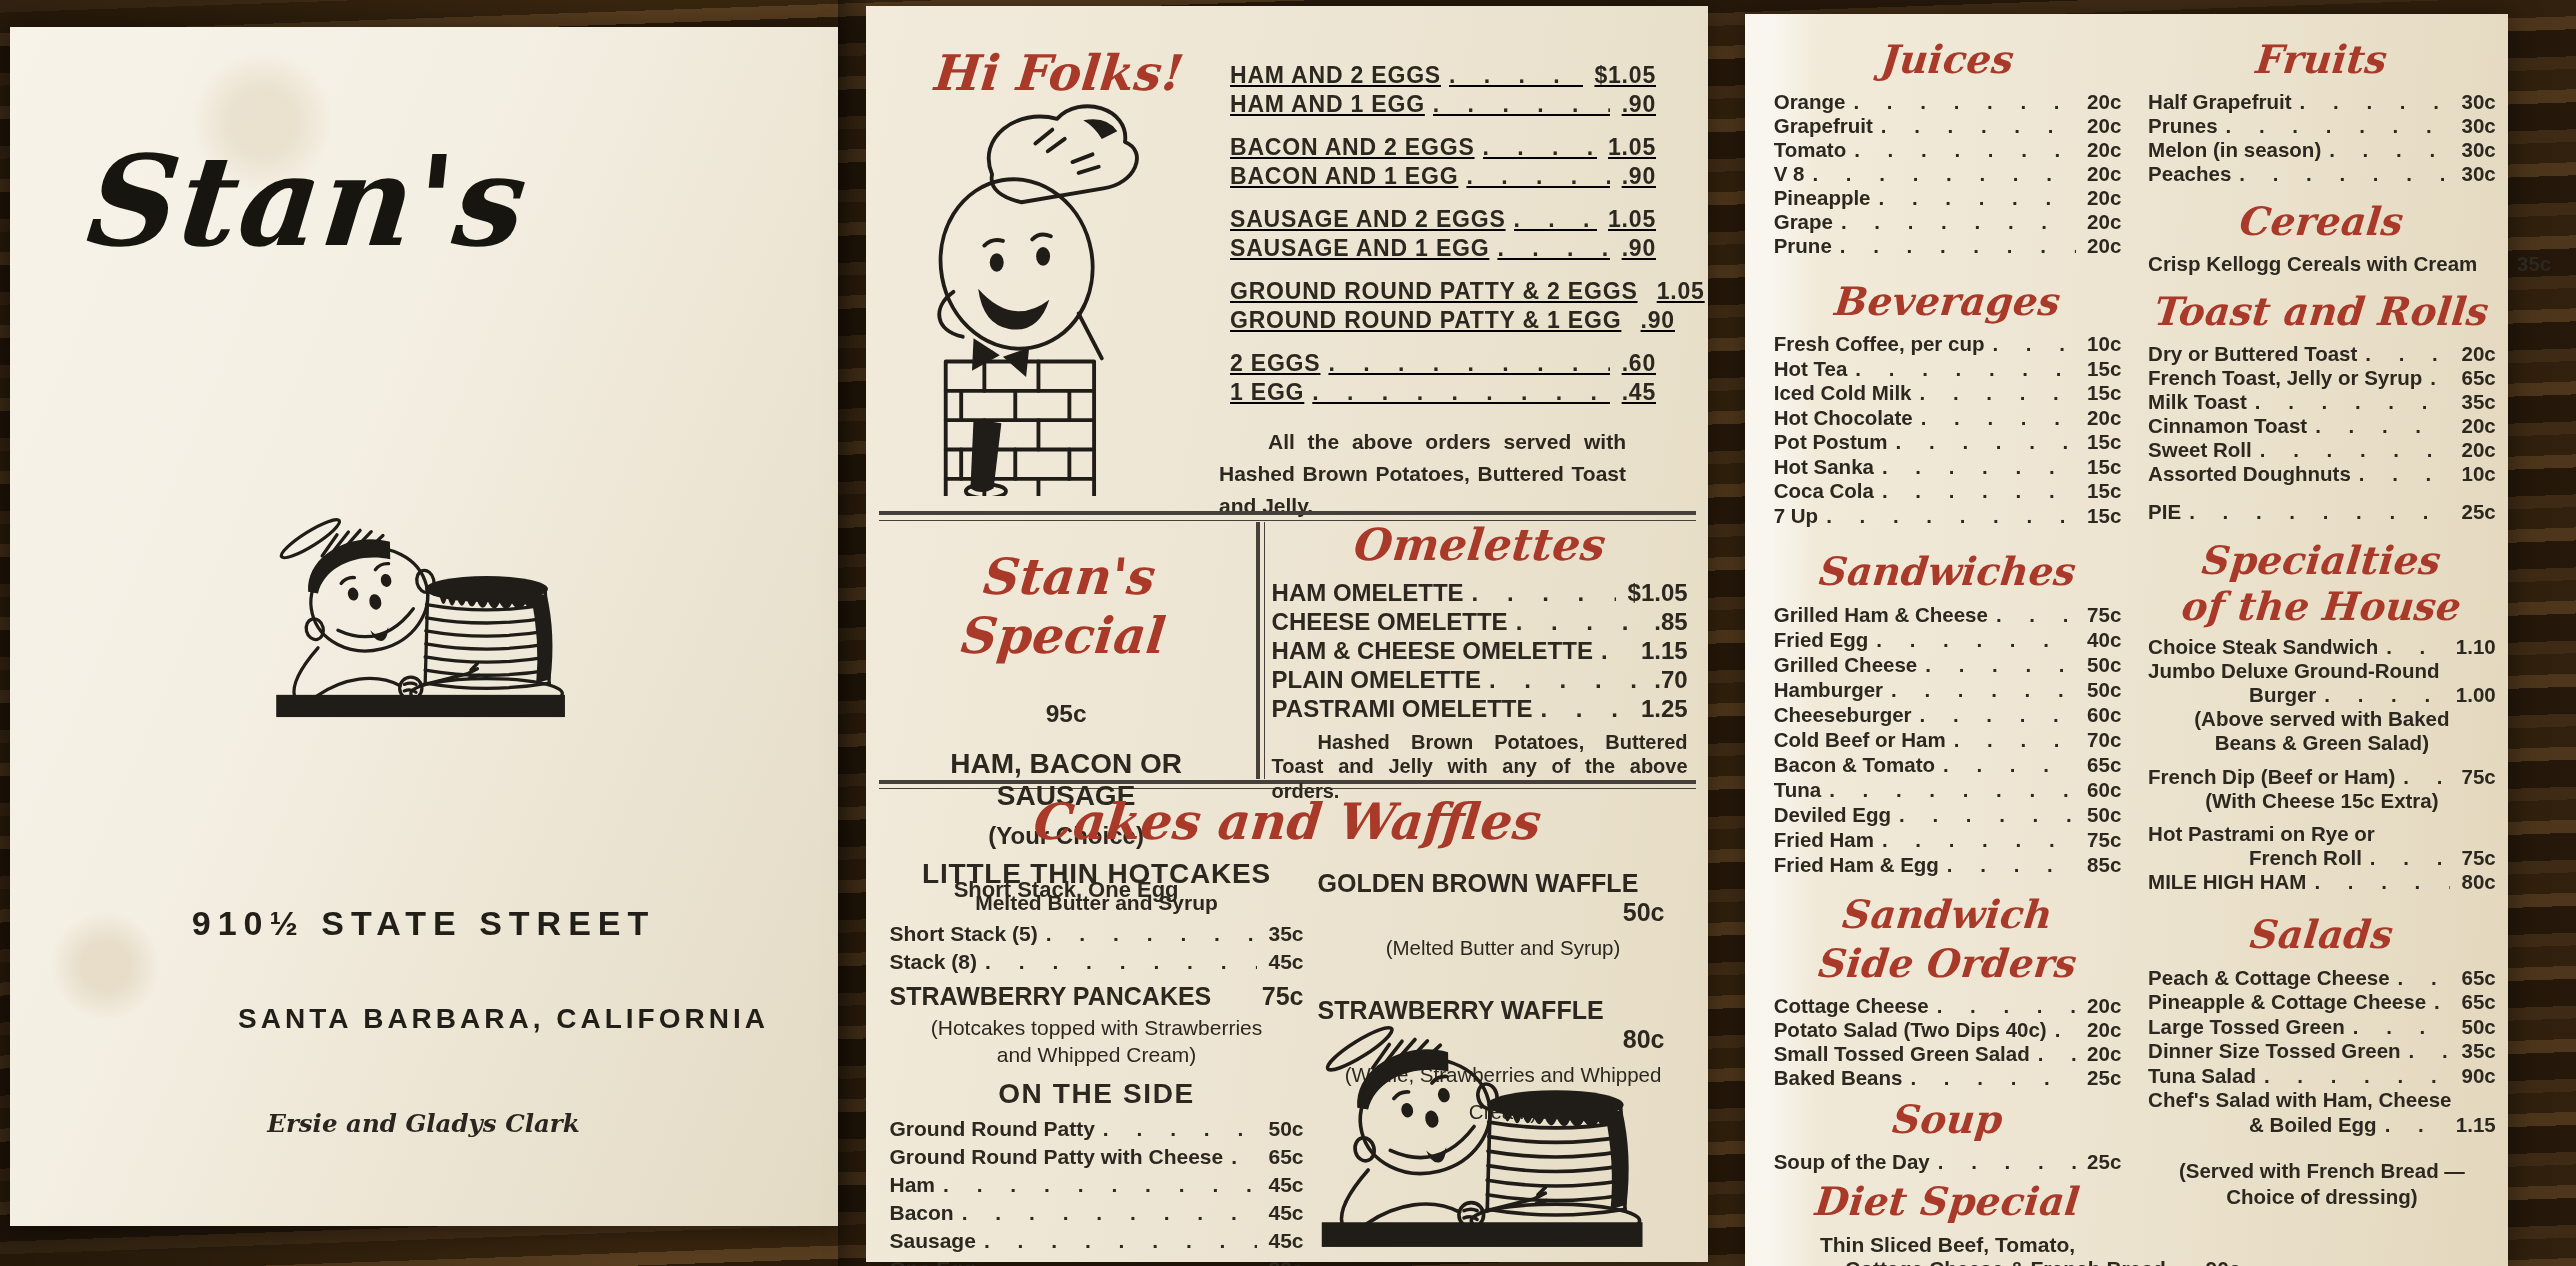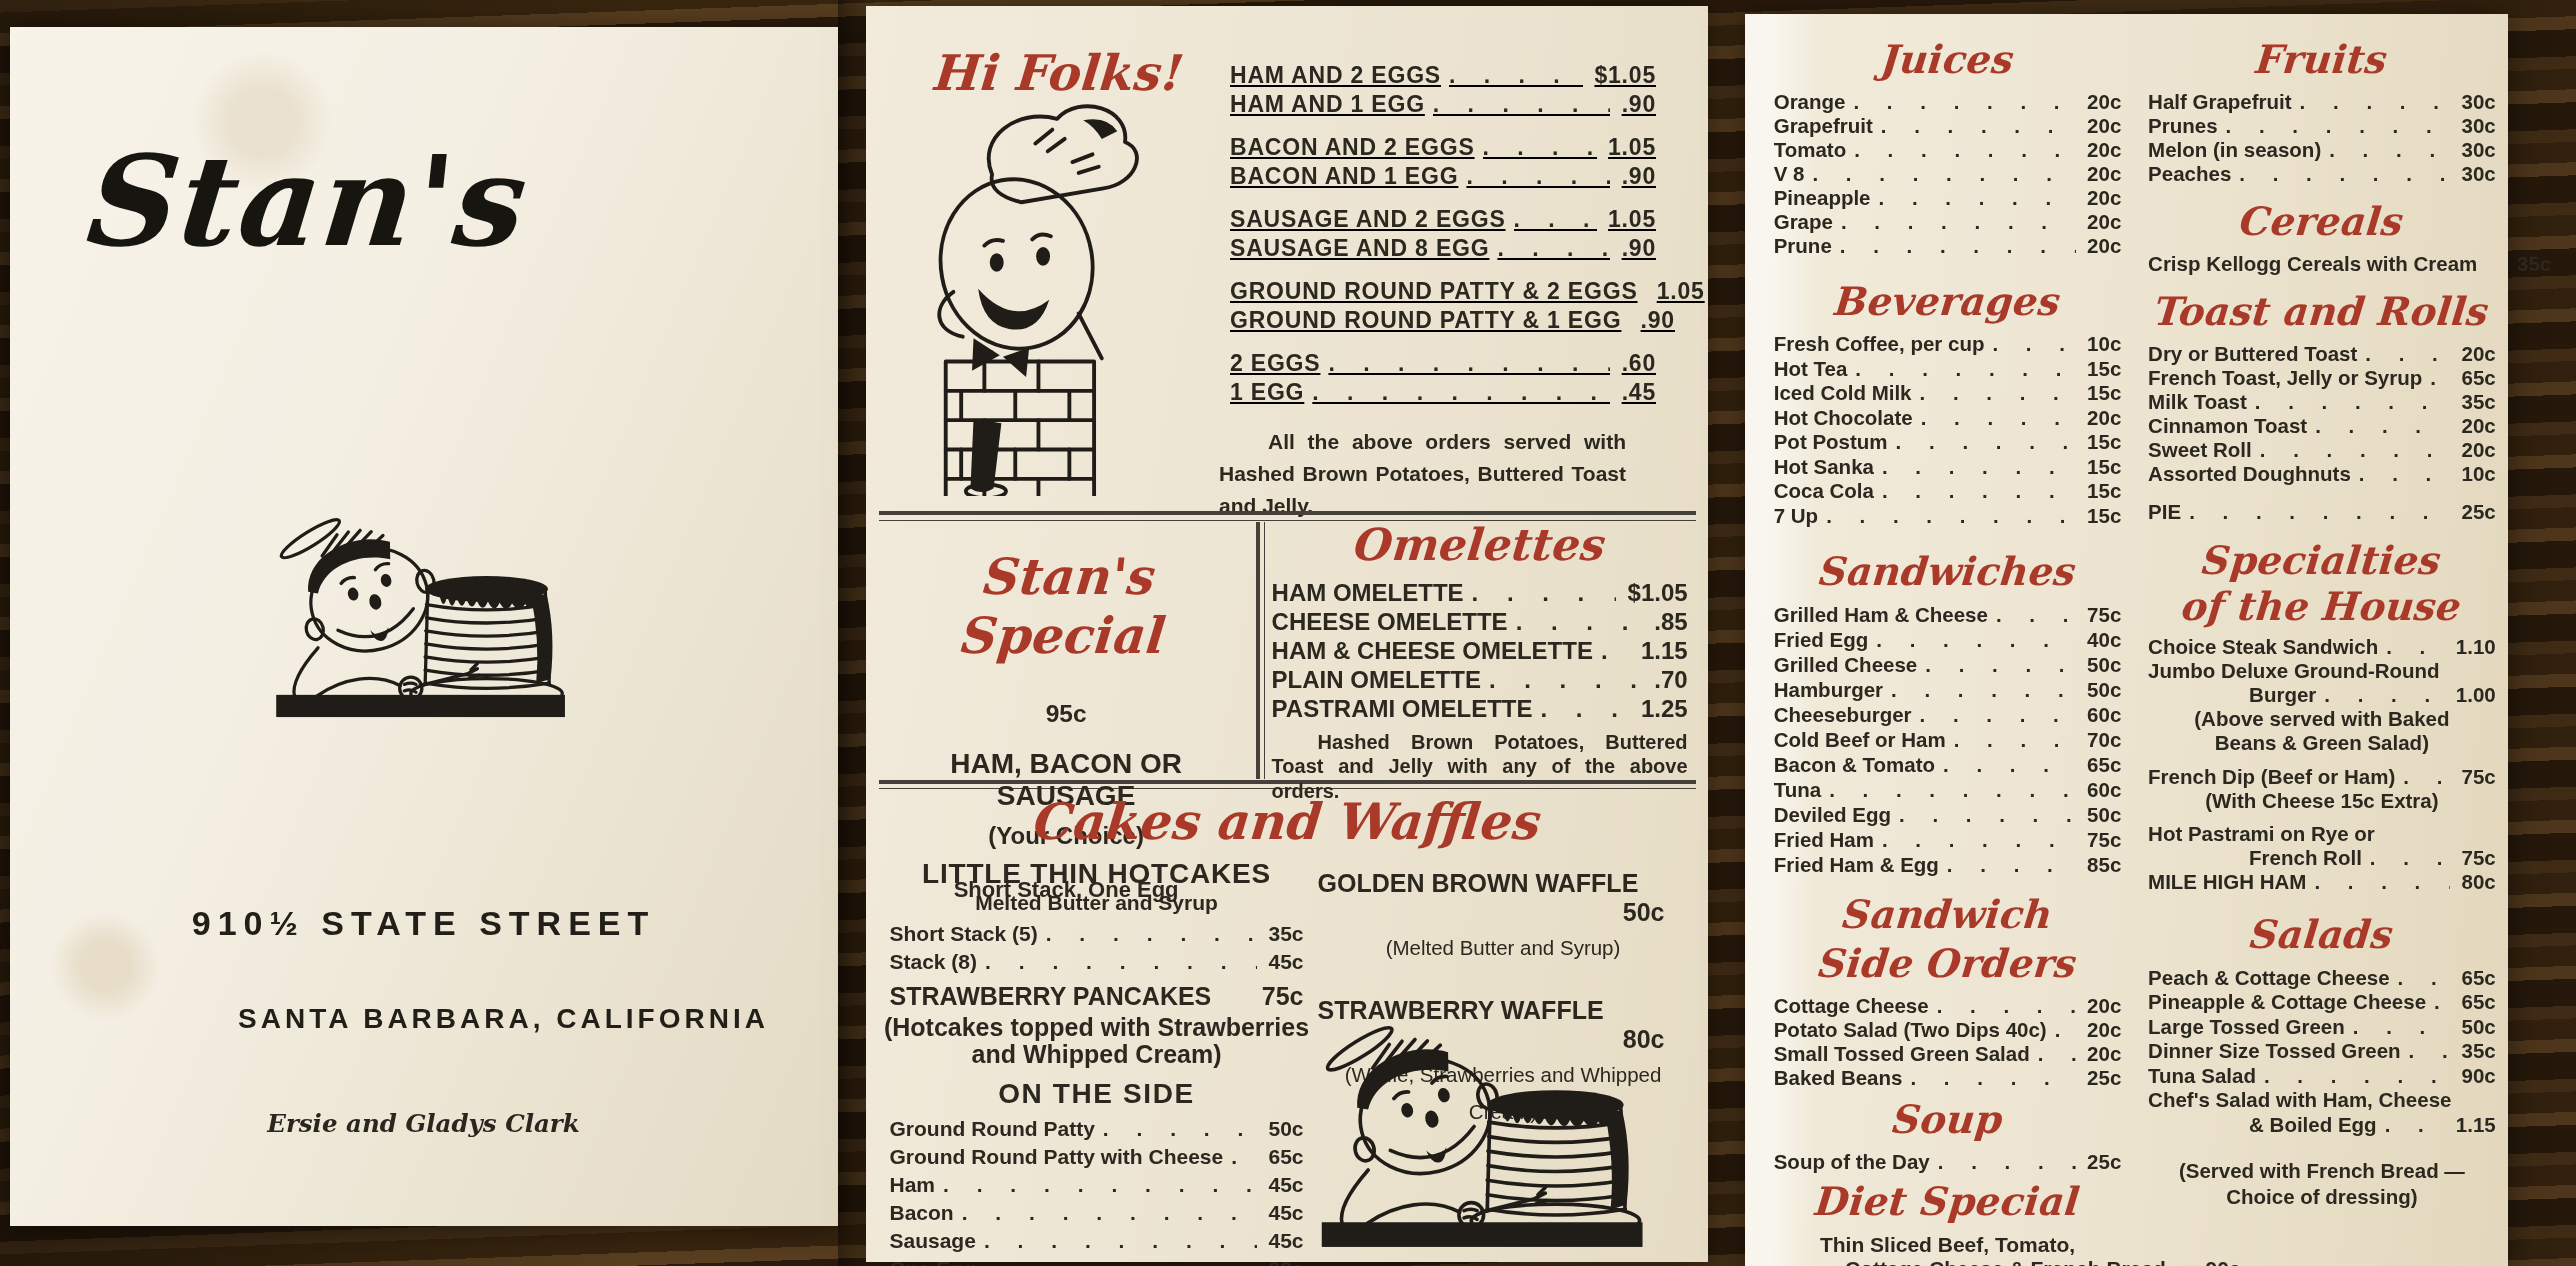--- a/index.html
+++ b/index.html
@@ -65,21 +65,21 @@
   .cakes-title{font-size:50px;text-align:center;transform:skewX(-6deg);}
   .cakes-cols{display:flex;margin-top:6.3px;}
   .cakes-left{width:442px;color:#2c2820;}
   .cakes-right{width:371px;color:#2c2820;}
   .ck-h{font-size:28px;font-weight:700;text-align:center;letter-spacing:0.8px;}
   .ck-sub{font-size:21px;font-weight:700;text-align:center;margin-top:1.6px;}
   .ck-items{margin-top:4.7px;padding:0 14px;}
   .ck-items .row{font-size:21px;line-height:28px;font-weight:700;}
   .straw-row{display:flex;padding:0 14px;margin-top:6.3px;font-size:25px;font-weight:700;}
   .straw-row .pr{margin-left:auto;}
-  .ck-note{font-size:25px;line-height:27px;font-weight:700;text-align:center;margin-top:3.2px;}
+  .ck-note{font-size:21px;line-height:27px;font-weight:400;text-align:center;margin-top:3.2px;}
   .side-h{font-size:28px;font-weight:700;text-align:center;margin-top:9.5px;letter-spacing:1.6px;}
   .wf-row{display:flex;font-size:25px;font-weight:700;margin-top:11px;flex-direction:column;}
   .wf-row .pr{margin-left:auto;padding-right:24px;}
   .wf-note{font-size:20.5px;line-height:26px;font-weight:400;text-align:center;margin-top:8px;}
   .boy-art-mid{position:absolute;left:439px;top:1000px;width:363px;height:254px;}
   
   .right-p{
     left:1745px;top:14px;width:763px;height:1253px;
     background:
       linear-gradient(90deg,rgba(255,255,255,.55) 0 27px,rgba(255,255,255,0) 71px),
@@ -237,21 +237,21 @@
       <span class="nm">BACON AND 1 EGG</span>
       <span class="dots"></span>
       <span class="pr">.90</span>
     </div>
       <div class="row gap">
       <span class="nm">SAUSAGE AND 2 EGGS</span>
       <span class="dots"></span>
       <span class="pr">1.05</span>
     </div>
       <div class="row">
-      <span class="nm">SAUSAGE AND 8 EGG</span>
+      <span class="nm">SAUSAGE AND 1 EGG</span>
       <span class="dots"></span>
       <span class="pr">.90</span>
     </div>
       <div class="row gap">
       <span class="nm">GROUND ROUND PATTY &amp; 2 EGGS</span>
       <span class="dots"></span>
       <span class="pr">1.05</span>
     </div>
       <div class="row">
       <span class="nm">GROUND ROUND PATTY &amp; 1 EGG</span>

